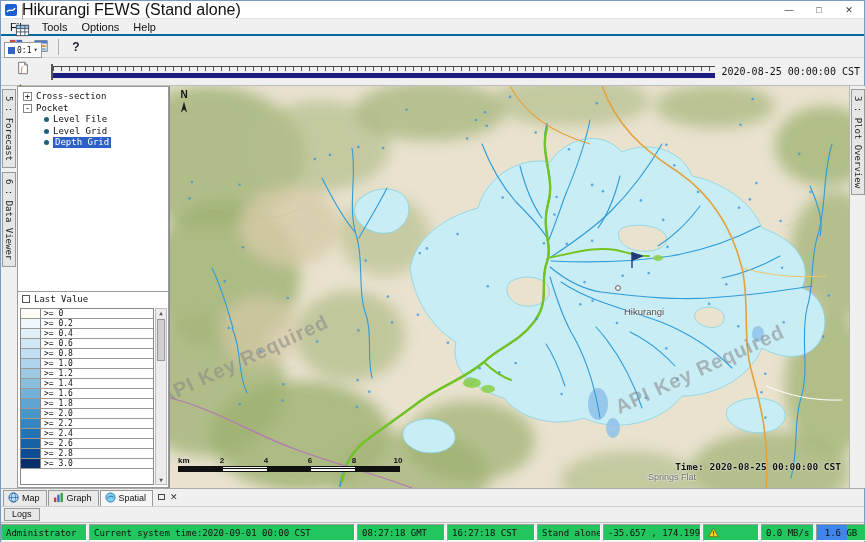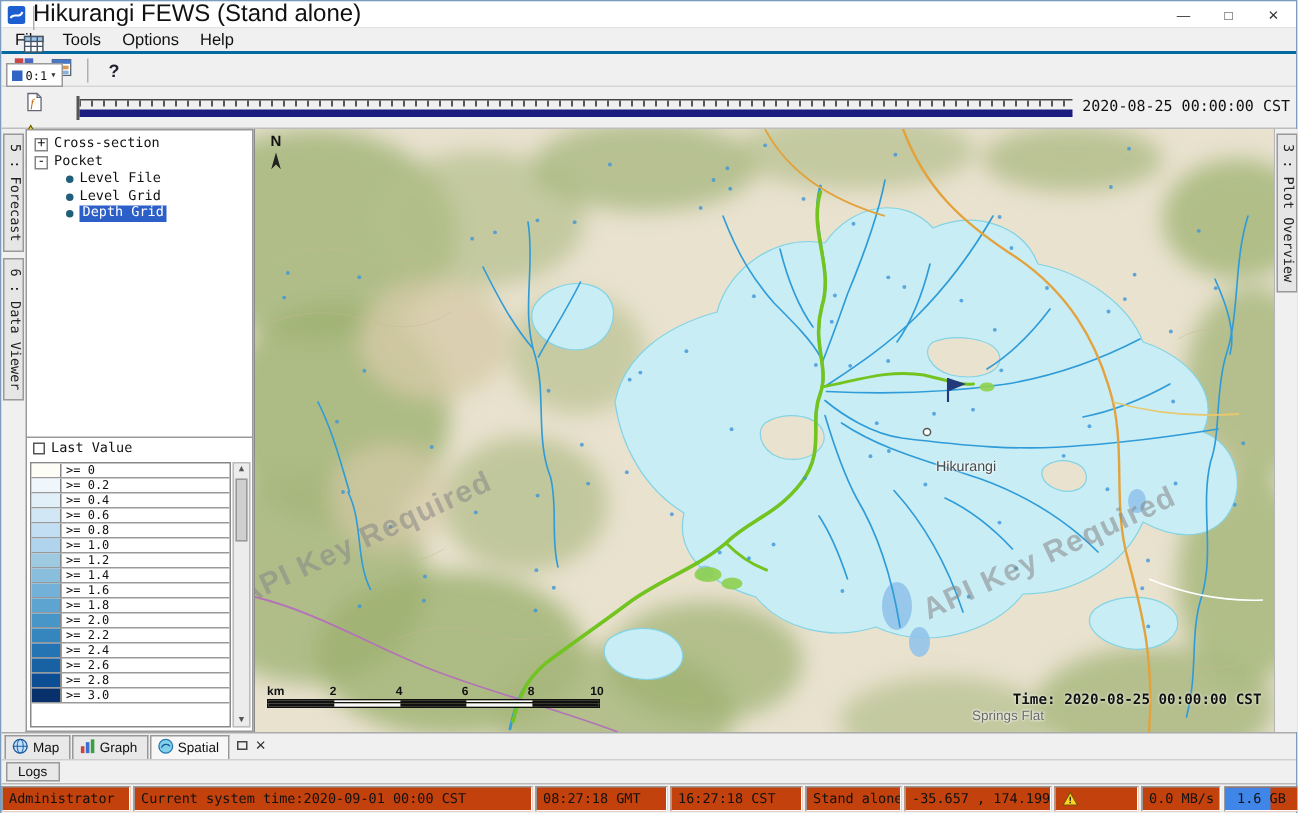--- a/index.html
+++ b/index.html
@@ -84,21 +84,21 @@
   .bottom-tabs{height:18px;background:#f0f0f0;border-top:1px solid #aaa;display:flex;align-items:flex-end;padding-left:2px;gap:2px;flex:none;}
   .btab{display:flex;align-items:center;gap:3px;border:1px solid #999;border-bottom:none;background:#e9e9e9;padding:1px 6px 2px 4px;font-size:9px;height:16px;}
   .btab.active{background:#f7f7f7;}
   .pane-ctrl{display:flex;align-items:center;gap:5px;margin-left:3px;padding-bottom:4px;}
   .pane-btn{display:flex;align-items:center;justify-content:center;font-size:9px;color:#333;}
   .undock-glyph{width:7px;height:6px;border:1px solid #444;display:block;}
   .logs-row{height:16px;background:#f0f0f0;display:flex;align-items:center;padding-left:3px;border-top:1px solid #cfcfcf;flex:none;}
   .logs-btn{font-size:9px;border:1px solid #999;background:#e8e8e8;padding:0 7px;height:13px;line-height:11px;}
 
   .statusbar{height:21px;display:flex;background:#f0f0f0;border-top:1px solid #bbb;font-family:"DejaVu Sans Mono",monospace;font-size:9px;gap:2px;flex:none;}
-  .scell{border:1px solid;border-color:#9a9a9a #ffffff #ffffff #9a9a9a;display:flex;align-items:center;padding:0 4px;height:17px;margin-top:1px;white-space:nowrap;overflow:hidden;flex:none;background:#c2410c;position:relative;}
+  .scell{border:1px solid;border-color:#9a9a9a #ffffff #ffffff #9a9a9a;display:flex;align-items:center;padding:0 4px;height:17px;margin-top:1px;white-space:nowrap;overflow:hidden;flex:none;background:#22c55e;position:relative;}
   .mem-fill{position:absolute;left:0;top:0;bottom:0;background:#3f86e8;}
   .mem-text{position:relative;z-index:1;margin:0 auto;}
 </style>
 </head>
 <body>
 
 <div class="window">
 
   <div class="titlebar">
     <svg class="app-icon" viewBox="0 0 12 12">

